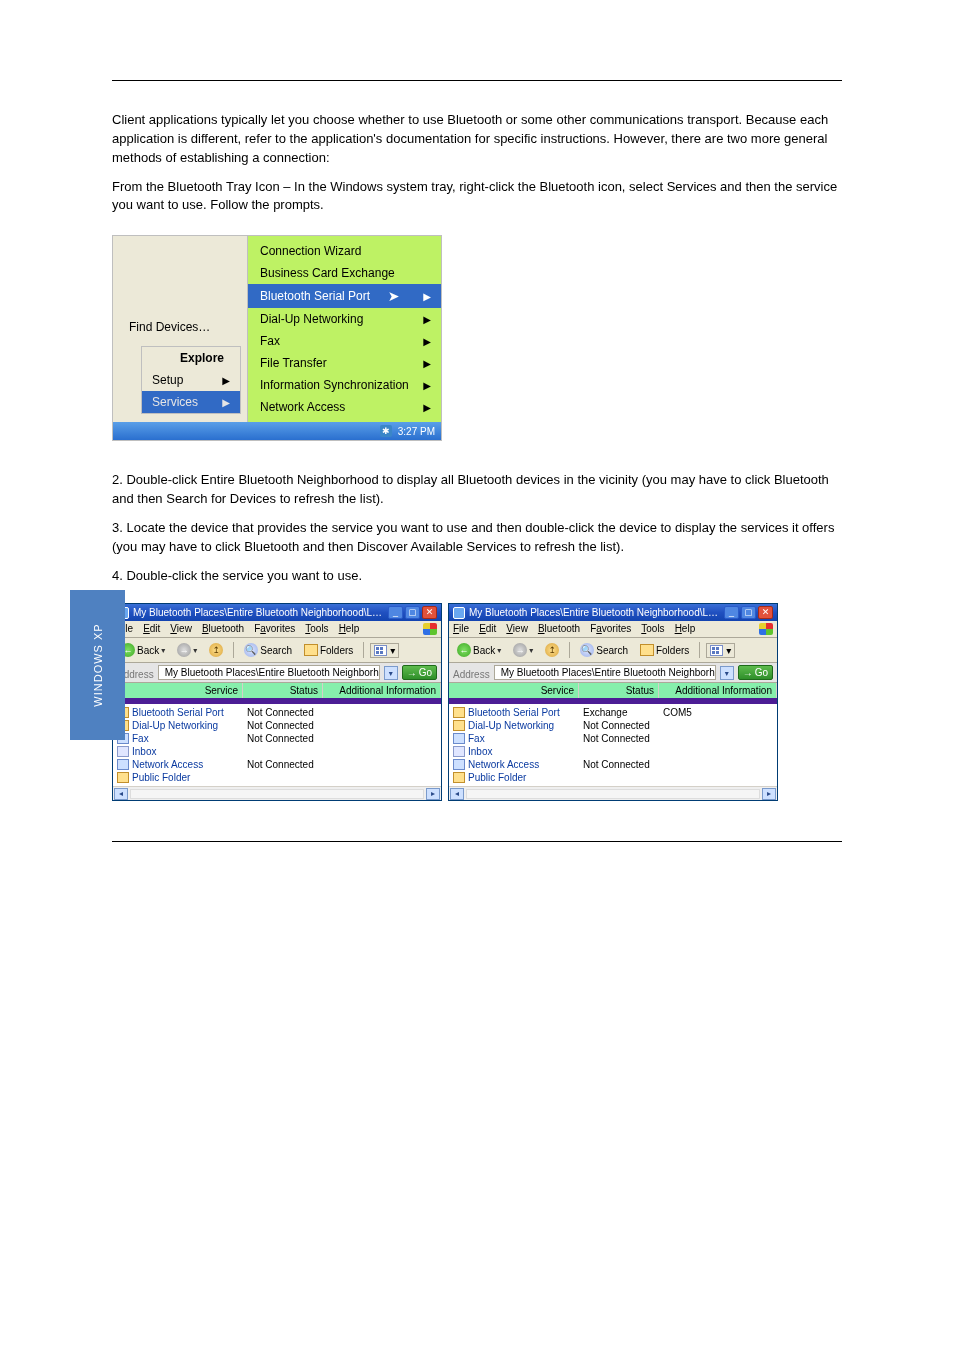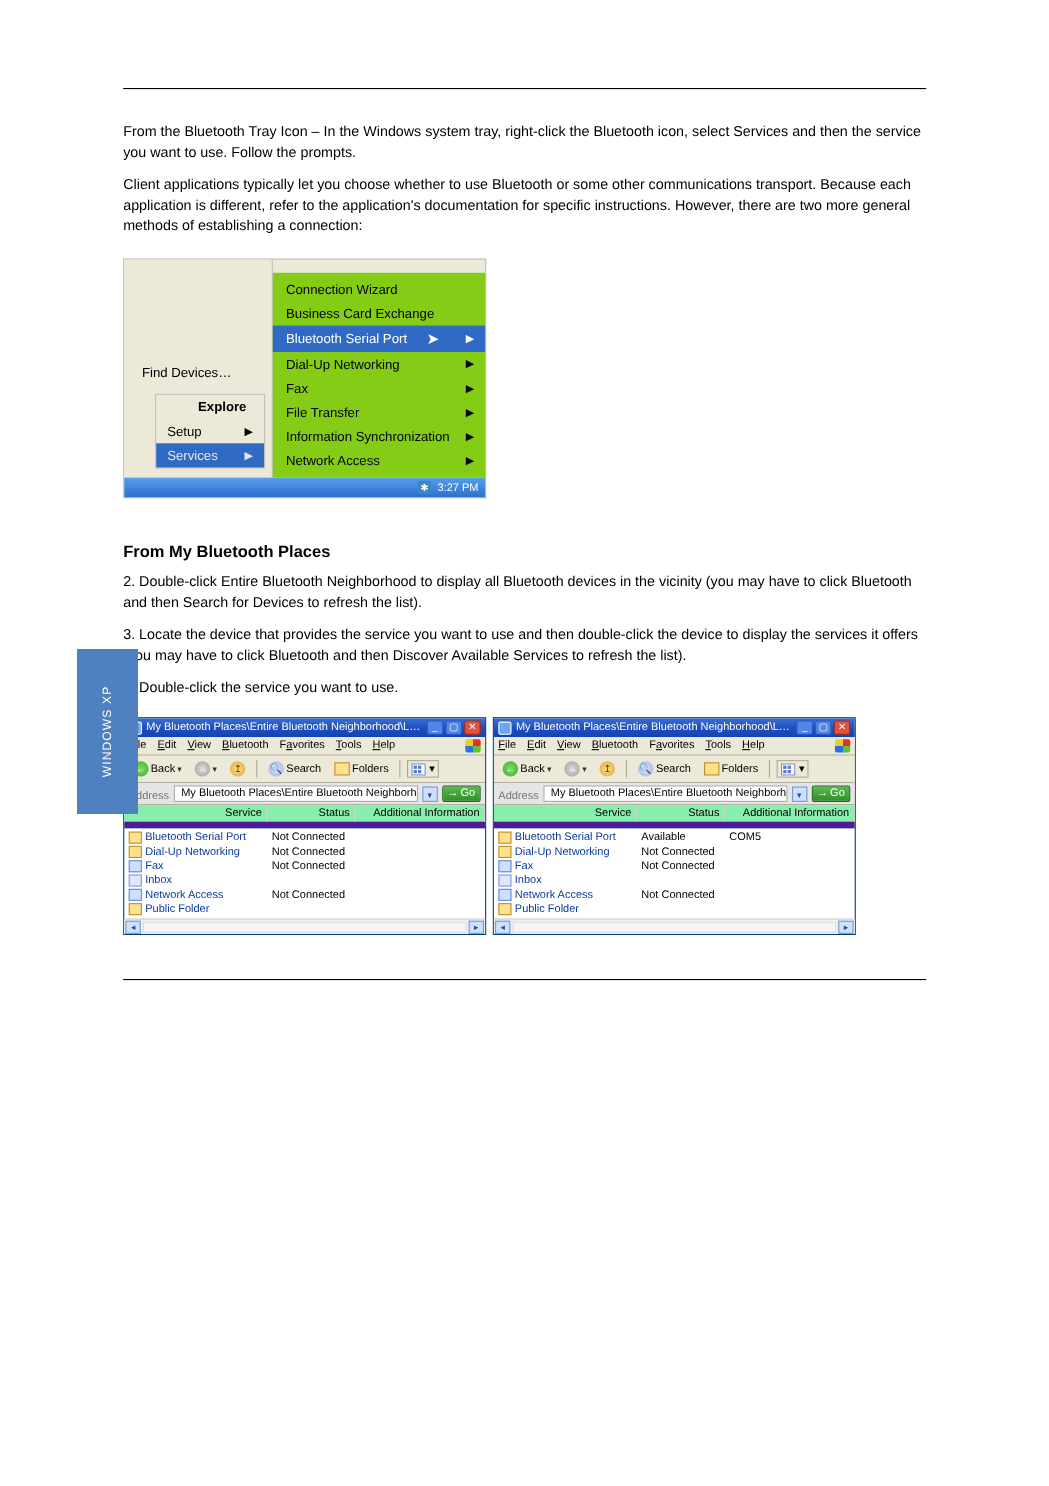--- a/index.html
+++ b/index.html
@@ -65,23 +65,22 @@
   .tray-menu .sub-left .mi.hl {
     background: #316ac5;
     color: #e5e5e5;
   }
   .find-devices {
     padding: 8px 10px 8px 16px;
     border-bottom: 0;
   }
   .tray-menu .rightcol {
     flex: 1;
-    background: #84cc16;
+    background: #bef264;
     padding: 4px 0;
-    margin-top: 12px;
   }
   .tray-menu .rightcol .mi {
     padding: 4px 10px 4px 12px;
     display: flex;
     justify-content: space-between;
     align-items: center;
   }
   .tray-menu .rightcol .mi.hl {
     background: #316ac5;
     color: #fff;
@@ -304,22 +303,22 @@
 <body>
 
 <div class="side-band">
     <span>WINDOWS XP</span>
   </div>
 
 <div class="page">
 
   <hr class="hrtop">
 
+  <p class="body-text">Client applications typically let you choose whether to use Bluetooth or some other communications transport. Because each application is different, refer to the application's documentation for specific instructions. However, there are two more general methods of establishing a connection:</p>
   <p class="body-text">From the Bluetooth Tray Icon – In the Windows system tray, right-click the Bluetooth icon, select Services and then the service you want to use. Follow the prompts.</p>
-  <p class="body-text">Client applications typically let you choose whether to use Bluetooth or some other communications transport. Because each application is different, refer to the application's documentation for specific instructions. However, there are two more general methods of establishing a connection:</p>
 
   <div class="tray-menu">
     <div class="row">
       <div class="leftcol">
         <div class="find-devices">Find Devices…</div>
         <div class="sub-left">
           <div class="mi">
               <span style="font-weight:bold;padding-left:28px;">Explore</span>
             </div>
           <div class="mi">
@@ -365,21 +364,20 @@
             <span class="arrow">▶</span>
           </div>
       </div>
     </div>
     <div class="taskbar">
       <span class="bticon">✱</span>
       <span class="clock">3:27 PM</span>
     </div>
   </div>
 
-  <div class="section-heading">From My Bluetooth Places</div>
   <p class="body-text">2. Double-click Entire Bluetooth Neighborhood to display all Bluetooth devices in the vicinity (you may have to click Bluetooth and then Search for Devices to refresh the list).</p>
   <p class="body-text">3. Locate the device that provides the service you want to use and then double-click the device to display the services it offers (you may have to click Bluetooth and then Discover Available Services to refresh the list).</p>
   <p class="body-text">4. Double-click the service you want to use.</p>
 
   <div class="explorer-pair">
 
     <div class="xpwin">
       <div class="titlebar">
         <span class="icon"></span>
         <span class="title">My Bluetooth Places\Entire Bluetooth Neighborhood\L4ENG</span>
@@ -569,21 +567,21 @@
         <div>Service</div>
         <div>Status</div>
         <div>Additional Information</div>
       </div>
       <div class="listbody" id="svc-right">
           <div class="svcrow">
             <div class="c1">
               <span class="ic2 "></span>
               <span>Bluetooth Serial Port</span>
             </div>
-            <div class="c2">Available</div>
+            <div class="c2">Exchange</div>
             <div class="c3">COM5</div>
           </div>
           <div class="svcrow">
             <div class="c1">
               <span class="ic2 "></span>
               <span>Dial-Up Networking</span>
             </div>
             <div class="c2">Not Connected</div>
             <div class="c3"></div>
           </div>

